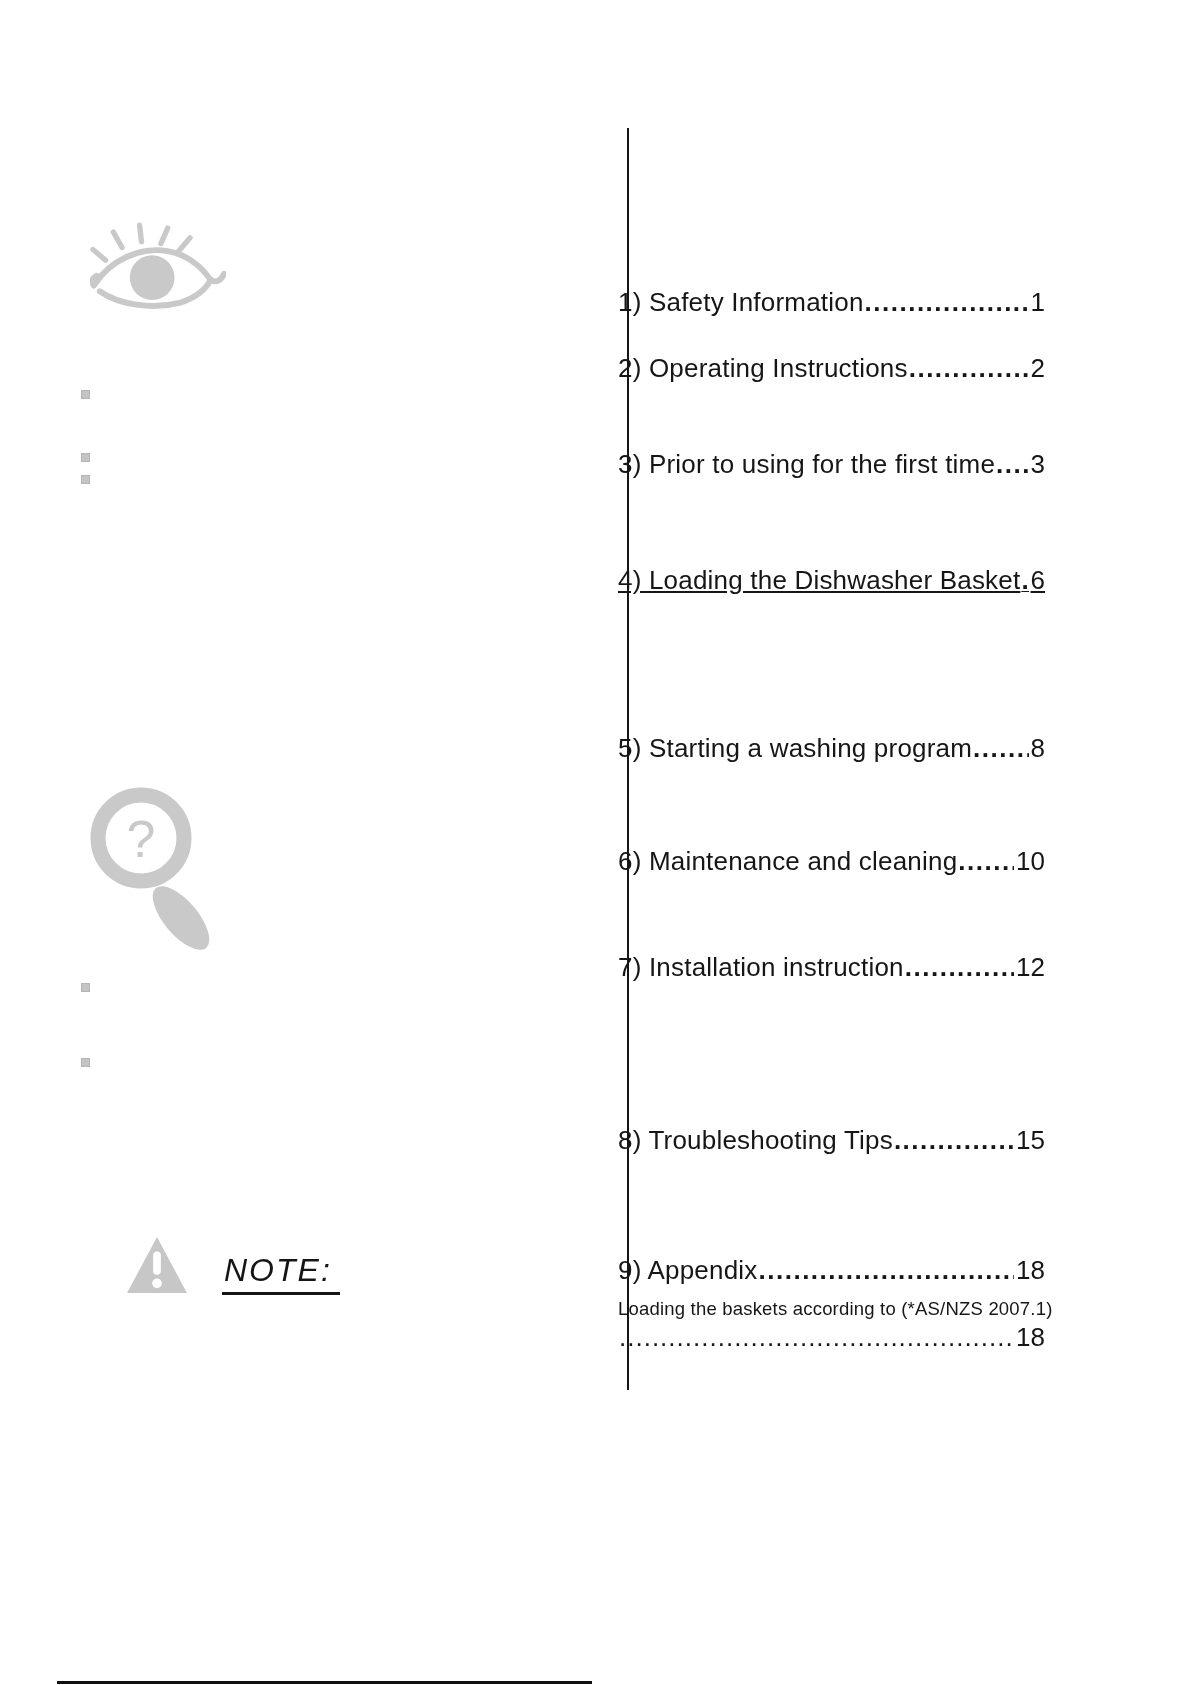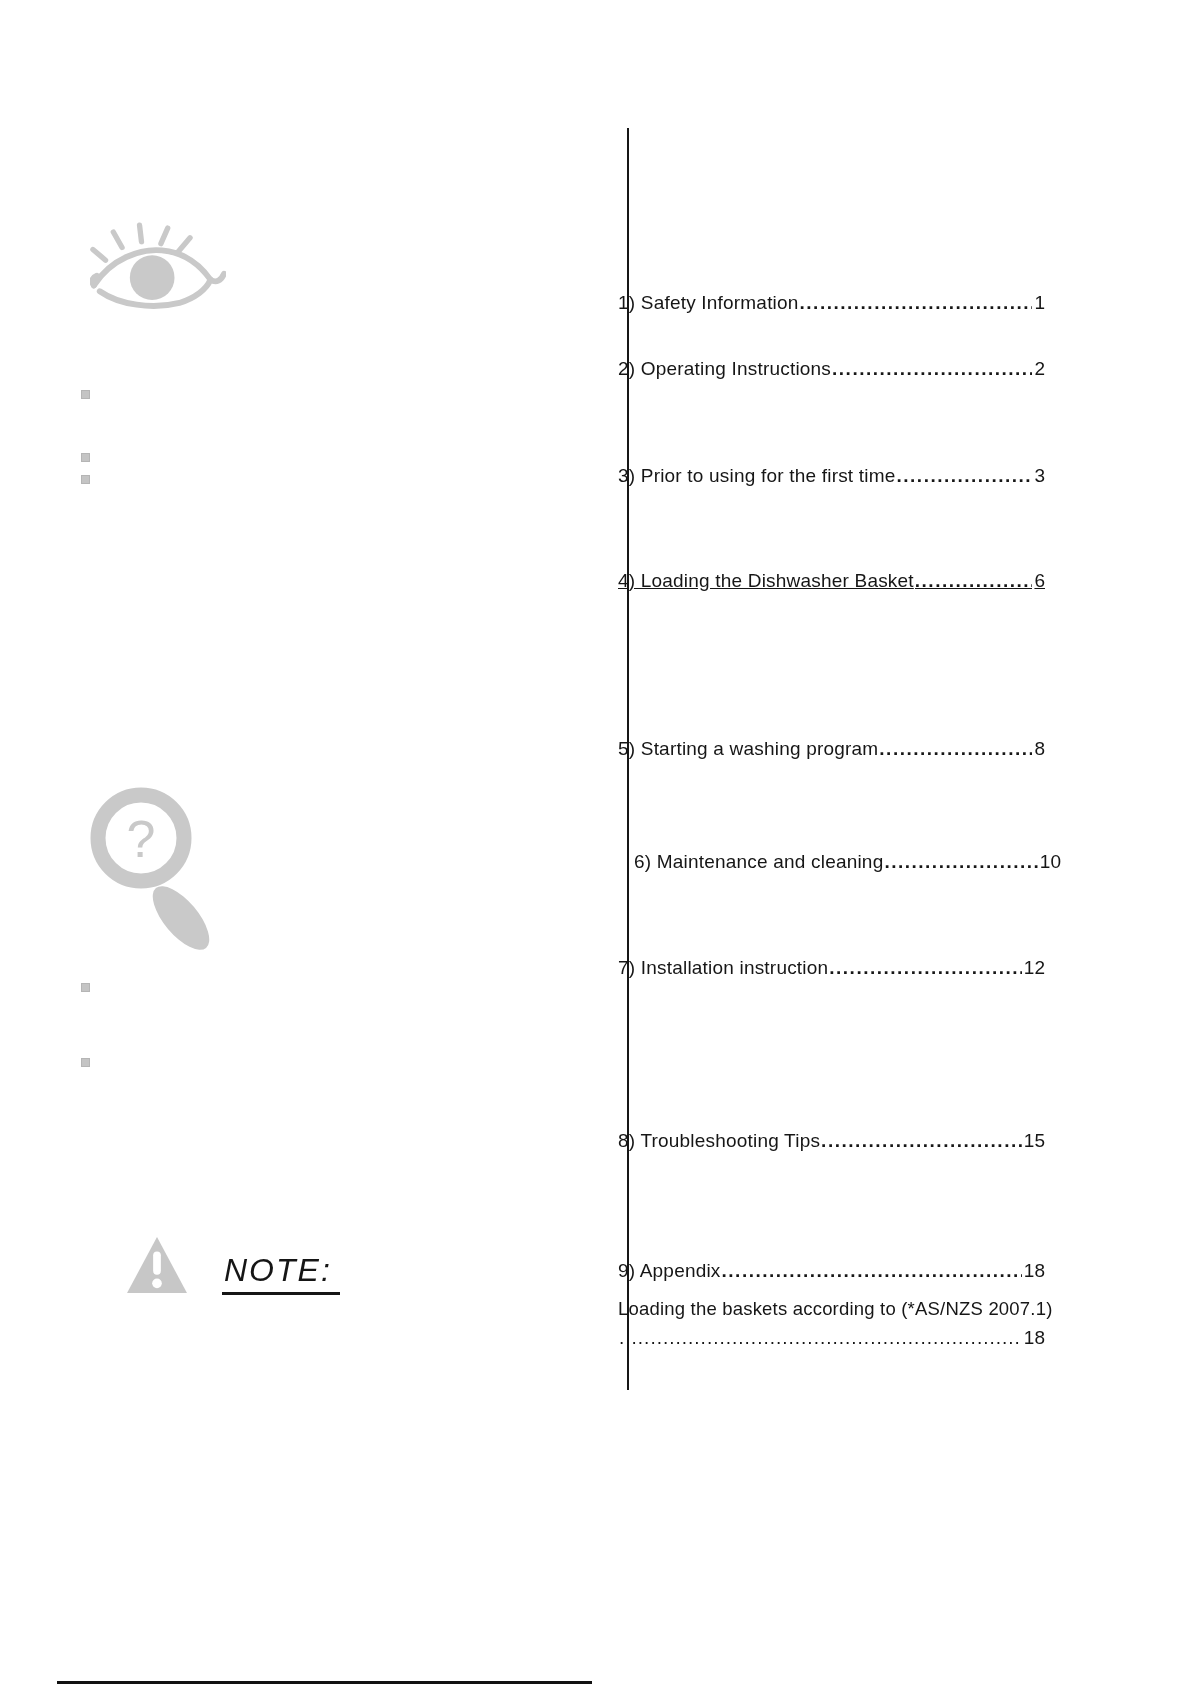--- a/index.html
+++ b/index.html
@@ -43,37 +43,37 @@
   .icon{position:absolute;}
   .i-eye{left:90px;top:220px;}
   .i-mag{left:88px;top:778px;}
   .i-tri{left:126px;top:1236px;}
 
   
   .toc-row{
     position:absolute;
     left:618px;width:427px;
     display:flex;align-items:baseline;
-    font-size:19px;font-weight:400;
+    font-size:26px;font-weight:400;
     line-height:23px;
     color:#161616;
     white-space:nowrap;
   }
   .toc-label{flex:0 0 auto;letter-spacing:.2px;}
   .leader-dots{
     flex:1 1 auto;
     overflow:hidden;
     white-space:nowrap;
     font-weight:700;
     letter-spacing:1.5px;
     margin:0 2px 0 1px;
   }
   .toc-page{flex:0 0 auto;text-align:right;}
-  .r1{top:291px;} .r2{top:357px;} .r3{top:464px;align-items:flex-end;} .r4{top:569px;text-decoration:underline;}
-  .r5{top:704px;margin-top:33px;} .r6{top:850px;margin-left:16px;} .r7{top:956px;} .r8{top:1129px;}
+  .r1{top:291px;} .r2{top:357px;} .r3{top:453px;align-items:flex-end;} .r4{top:569px;text-decoration:underline;}
+  .r5{top:704px;margin-top:33px;} .r6{top:850px;} .r7{top:956px;} .r8{top:1129px;}
   .r9{top:1259px;}
   .toc-note{
     position:absolute;left:618px;top:1297px;width:440px;
     font-size:18.5px;line-height:23px;color:#161616;white-space:nowrap;letter-spacing:.2px;
   }
   .r-appendix-dots{top:1326px;}
   .r-appendix-dots .leader-dots{font-weight:400;letter-spacing:1px;}
 </style>
 </head>
 <body>

